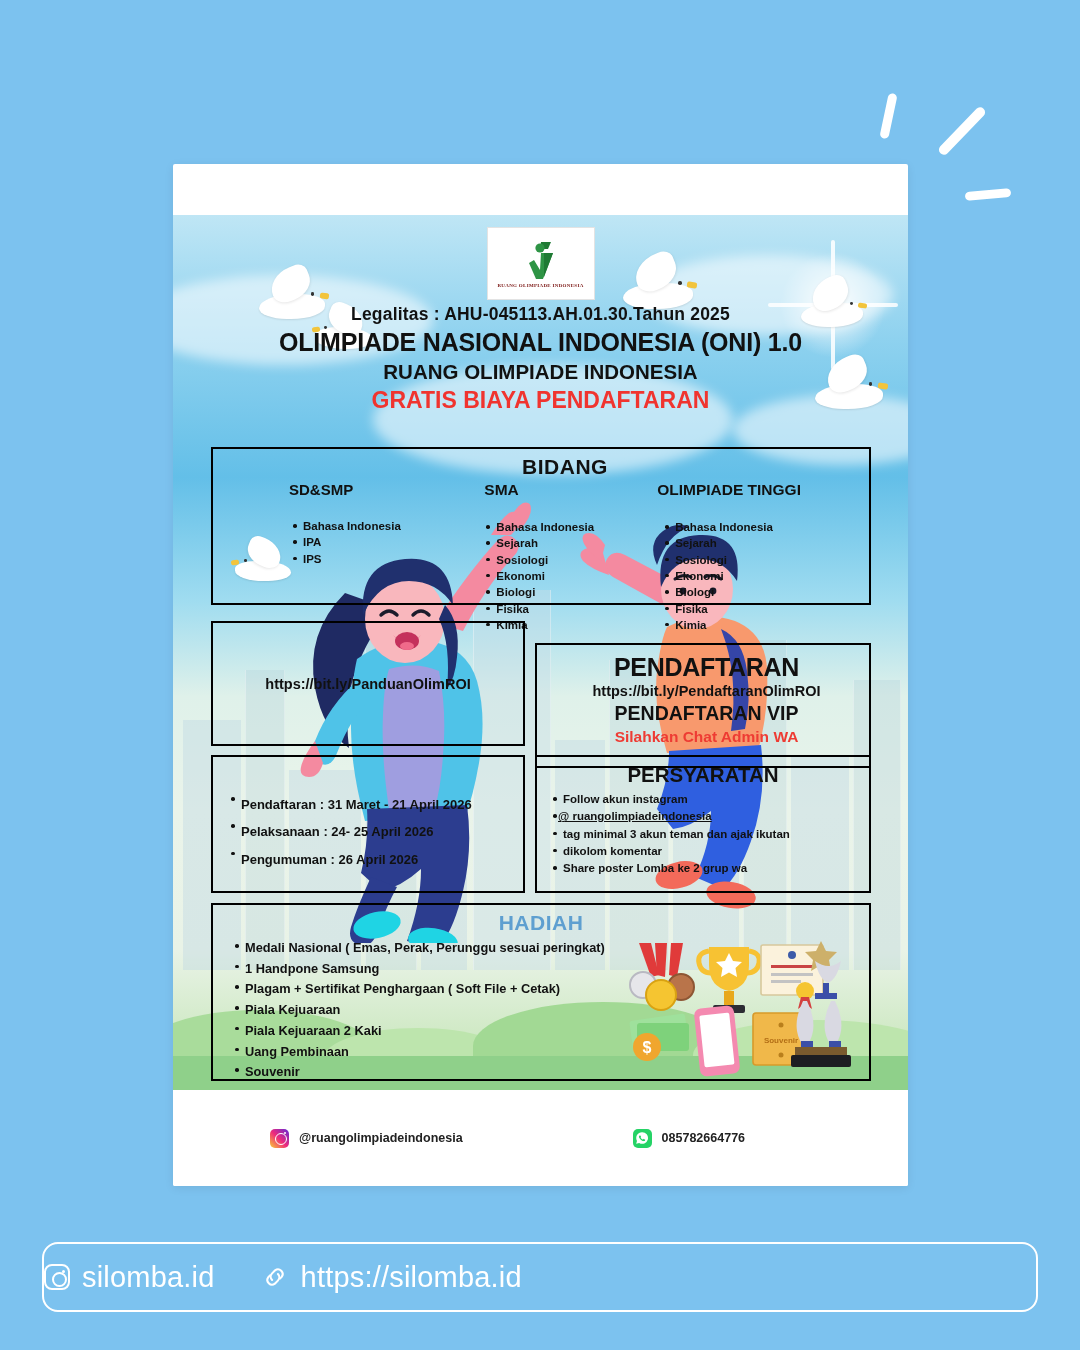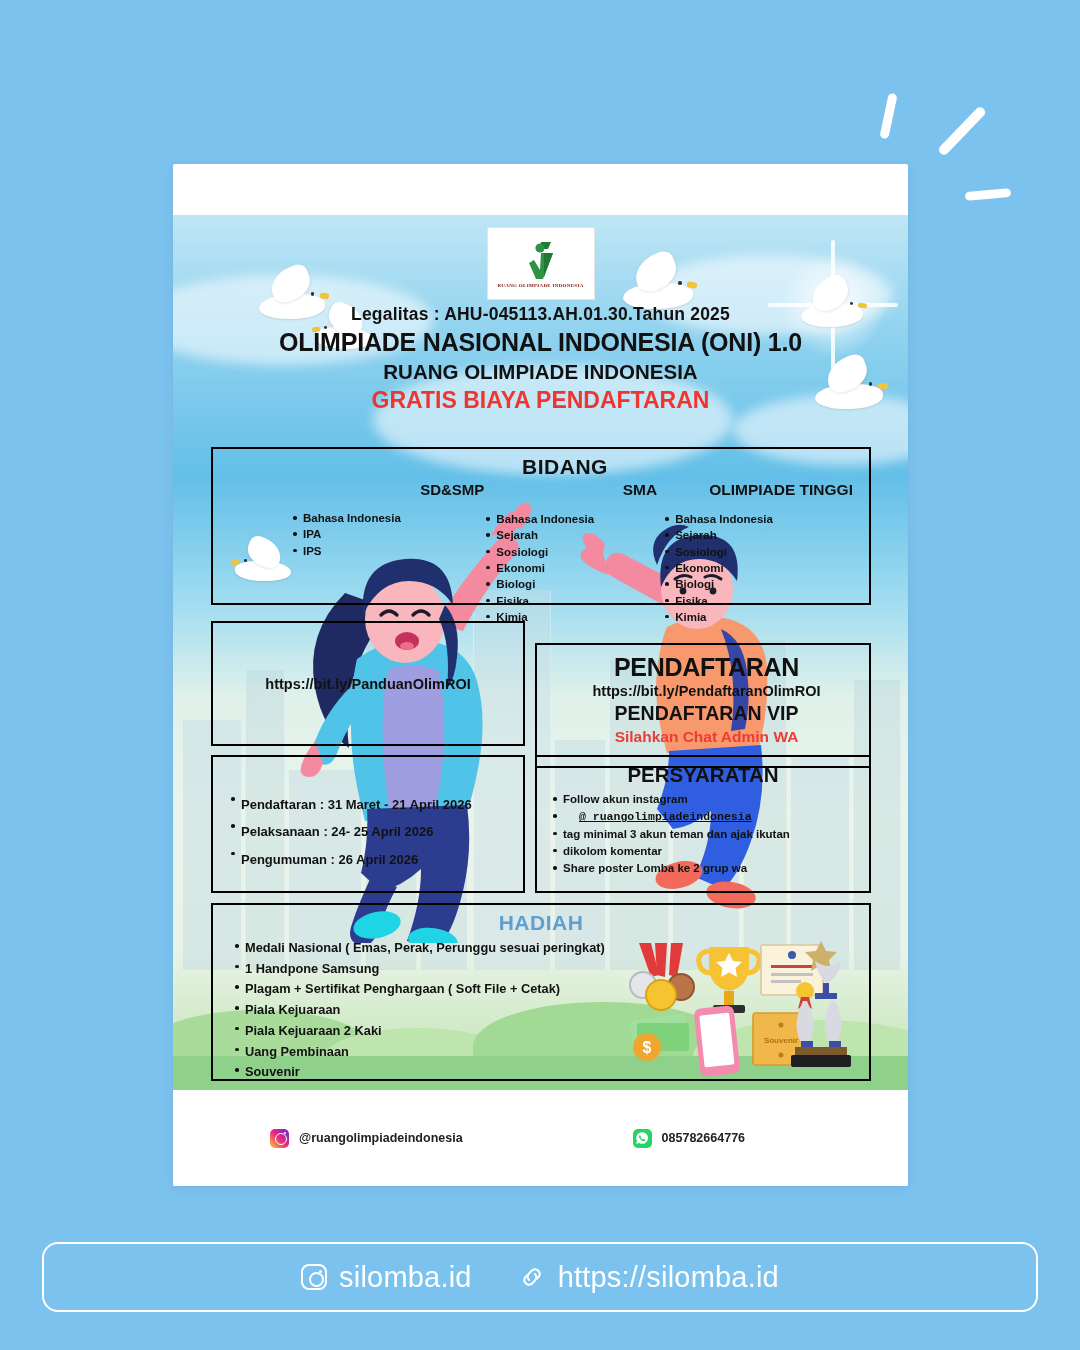--- a/index.html
+++ b/index.html
@@ -98,21 +98,21 @@
 
   .bidang   { left:38px;  top:232px; width:660px; height:158px;padding-left:48px; }
   .panduan  { left:38px;  top:406px; width:314px; height:125px; }
   .pendaf   { left:362px; top:428px; width:336px; height:125px;padding-left:7px; }
   .jadwal   { left:38px;  top:540px; width:314px; height:138px; }
   .syarat   { left:362px; top:540px; width:336px; height:138px; }
   .hadiah   { left:38px;  top:688px; width:660px; height:178px; }
 
   .sec-title { text-align:center; font-weight:800; color:#111; }
   .bidang-h   { font-size:21px; margin-top:6px; letter-spacing:.5px; }
-  .col-h      { font-size:15px; font-weight:800; color:#111; margin-bottom:12px;text-align:right; }
+  .col-h      { font-size:15px; font-weight:800; color:#111; margin-bottom:20px; }
   .col-h.c2h  { font-size:15.5px; }
   .col-h.c3h  { font-size:15.5px; }
 
   ul.plain { list-style:none; }
   ul.plain li {
     font-size:11.5px; font-weight:700; color:#111; line-height:1.42;
     position:relative; padding-left:12px;
   }
   ul.plain li::before {
     content:""; position:absolute; left:2px; top:6px;
@@ -170,21 +170,21 @@
     background:#fff; border-radius:50%; }
   .wa-ic {
     width:19px; height:19px; border-radius:5px; background:#25d366;
     position:relative; flex:none; display:flex; align-items:center; justify-content:center;
   }
 
   
   .brandbar {
     position:absolute; left:42px; top:1242px; width:996px; height:70px;
     border:2.5px solid #ffffff; border-radius:16px;
-    display:flex; align-items:center; justify-content:center; gap:46px;
+    display:flex; align-items:center; justify-content:flex-start; gap:46px;
   }
   .brand-item { display:flex; align-items:center; gap:12px; }
   .brand-item span { font-size:29px; color:#fff; letter-spacing:.2px; }
   .ig-out { width:26px; height:26px; border:2.4px solid #fff; border-radius:8px; position:relative; flex:none; }
   .ig-out::before{ content:""; position:absolute; left:5.5px; top:5.5px; width:11px;height:11px;
      border:2.2px solid #fff; border-radius:50%; }
   .ig-out::after{ content:""; position:absolute; right:3.5px; top:3.5px; width:3px;height:3px;
      background:#fff; border-radius:50%; }
 </style>
 </head>
@@ -399,21 +399,21 @@
         <li>Pendaftaran : 31 Maret - 21 April 2026</li>
         <li>Pelaksanaan : 24- 25 April  2026</li>
         <li>Pengumuman : 26 April  2026</li>
       </ul>
     </div>
 
     <div class="box syarat">
       <div class="sec-title syarat-h">PERSYARATAN</div>
       <ul class="plain">
         <li>Follow akun instagram</li>
-        <li style="list-style:none;padding-left:28px;font-family:Liberation Mono, monospace;">
+        <li style="list-style:none;padding-left:7px;">
           <span class="ul-u">@ ruangolimpiadeindonesia</span>
         </li>
         <li>tag minimal 3 akun teman dan ajak  ikutan</li>
         <li style="padding-left:12px;">dikolom komentar</li>
         <li>Share poster Lomba ke 2 grup wa</li>
       </ul>
     </div>
 
     <div class="box hadiah">
       <div class="sec-title hadiah-h">HADIAH</div>

